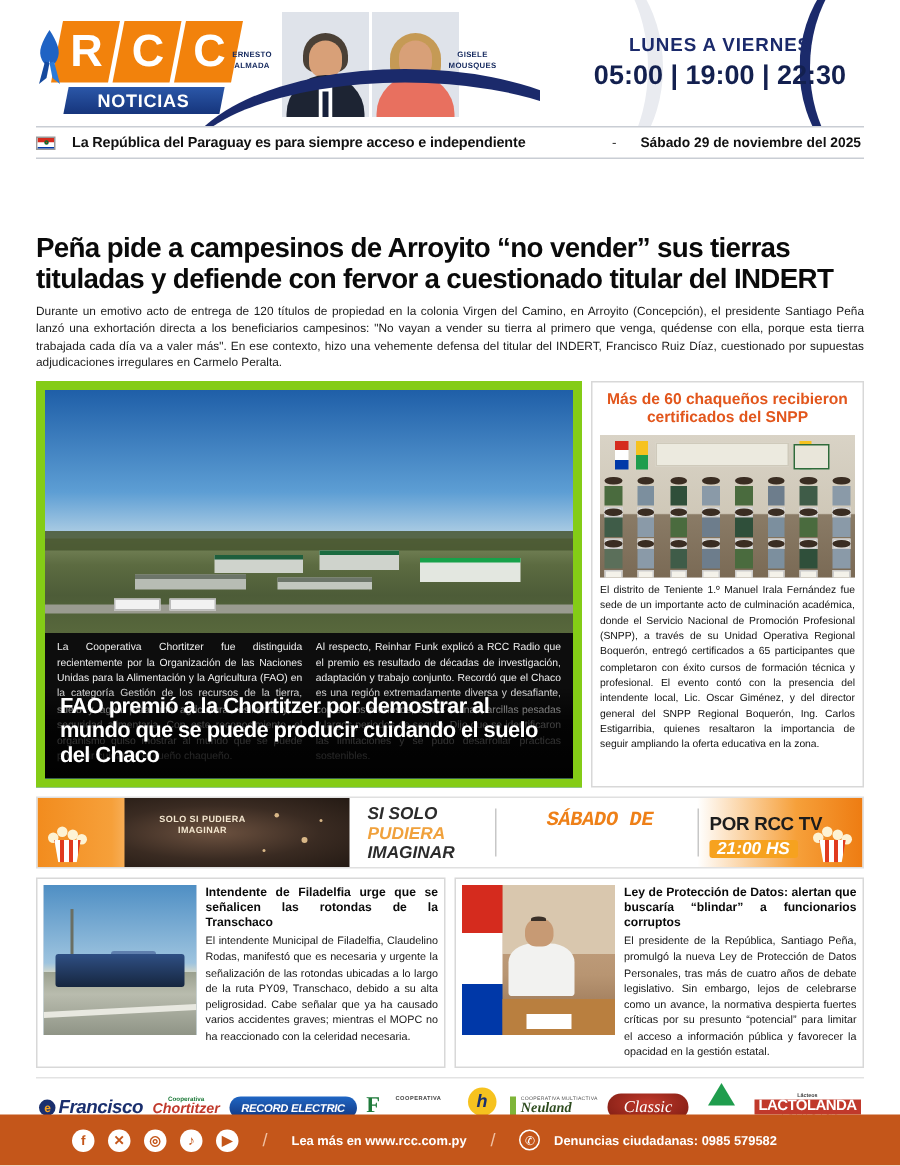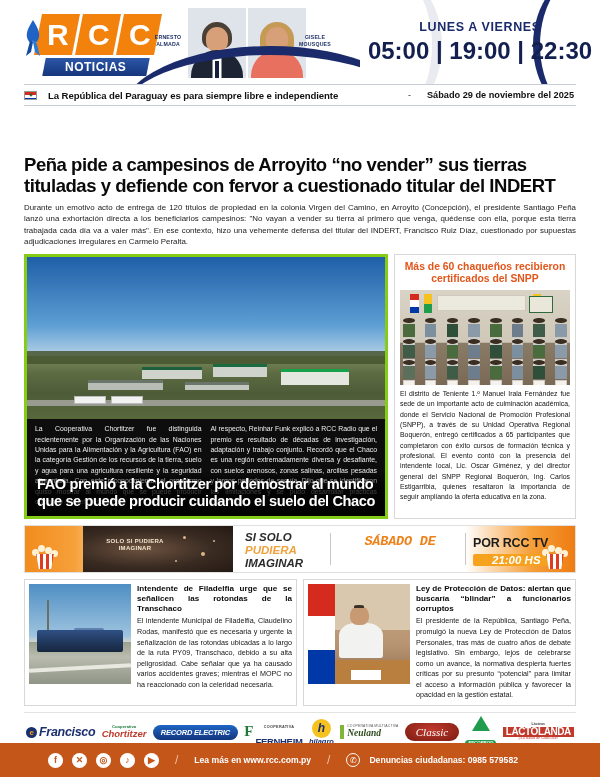--- a/index.html
+++ b/index.html
@@ -68,21 +68,21 @@
   }
   .mh-right::before {
     content:""; position:absolute; left:-28px; top:-30px; width:100px; height:150px;
     border-right:10px solid #e9ebf0; border-radius:50%;
   }
   .mh-right::after {
     content:""; position:absolute; right:-50px; top:-30px; width:110px; height:150px;
     border-left:7px solid #1b2a6b; border-radius:50%;
   }
   .dias { font-size:12.5px; font-weight:bold; color:#1b2a6b; letter-spacing:0.6px; z-index:2;}
-  .horas { font-size:24px; font-weight:bold; color:#13204f; letter-spacing:0px; z-index:2;}
+  .horas { font-size:18px; font-weight:bold; color:#13204f; letter-spacing:0px; z-index:2;}
 
   
   .datebar {
     position:relative; height:22px; margin:0 24px;
     border-top:1px solid #c9cdd4; border-bottom:1px solid #c9cdd4;
     display:flex; align-items:center;
   }
   .flag {
     width:13px; height:9px; border:0.5px solid #999; position:relative; overflow:hidden;
     display:inline-block; flex:0 0 auto;
@@ -105,21 +105,21 @@
     text-align:justify;
   }
 
   
   .maingrid {
     display:flex; gap:6px; margin:7px 24px 0 24px;
   }
   .col-left { width:364px; flex:0 0 364px; }
   .col-right { width:182px; flex:0 0 182px; border:1px solid #d8d8d8; padding:4px 5px 5px 5px; }
 
-  .feature { position:relative; border:3px solid #84cc16; background:#3b82f6; overflow:hidden; }
+  .feature { position:relative; border:6px solid #84cc16; background:#3b82f6; overflow:hidden; }
   .feature-photo { position:relative; width:100%; height:162px; overflow:hidden; }
   .sky { position:absolute; inset:0; background:linear-gradient(180deg,#1f5fa8 0%, #5d9ed4 42%, #b9d4e6 62%, #cfd9cf 70%); }
   .horizon { position:absolute; left:0; right:0; top:61%; height:39%; background:linear-gradient(180deg,#7c8a5e 0%, #5c6b41 28%, #4d5c38 60%, #58683c 100%); }
   .treeline { position:absolute; left:0; right:0; top:58%; height:8%; background:#46552f; opacity:.85; }
   .bldg { position:absolute; background:#cfd3cc; border-top:3px solid #1f5f3d; }
   .b1 { left:32%; top:68%; width:17%; height:7%; }
   .b2 { left:52%; top:66%; width:15%; height:8%; border-top-color:#1b6b40; }
   .b3 { left:71%; top:69%; width:19%; height:10%; border-top-color:#17a24a; background:#e3e7e0;}
   .b4 { left:17%; top:76%; width:21%; height:6%; background:#b7bcb4; border-top-color:#6c7569; }
   .b5 { left:44%; top:77%; width:18%; height:5%; background:#c2c7bf; border-top-color:#6c7569; }
@@ -181,21 +181,21 @@
   .promo-txt { position:absolute; left:220px; top:5px; width:84px; text-align:left; line-height:1.12; }
   .promo-txt .l1 { font-size:11.5px; font-weight:bold; font-style:italic; color:#2b2b2b; }
   .promo-txt .l2 { font-size:11.5px; font-weight:bold; font-style:italic; color:#F0A13C; }
   .promo-txt .l3 { font-size:11.5px; font-weight:bold; font-style:italic; color:#2b2b2b; }
   .vdiv { position:absolute; width:1px; top:7px; bottom:7px; background:#c7c7c7; }
   .promo-sab { position:absolute; left:316px; top:9px; width:118px; text-align:center; line-height:1.1;font-family:Liberation Mono, monospace; }
   .promo-sab .a { font-size:13.5px; font-weight:bold; font-style:italic; color:#EE8018; letter-spacing:-0.2px;}
   .promo-sab .b { font-size:14.5px; font-weight:bold; font-style:italic; color:#1c1c1c; letter-spacing:-0.3px;}
   .promo-tv { position:absolute; left:448px; top:10px; width:94px; text-align:left; }
   .promo-tv .a { font-size:12.5px; font-weight:bold; color:#1c1c1c; letter-spacing:-0.2px;}
-  .promo-tv .b { display:inline-block; margin-top:2px; background:#F6A21F; color:#fff; font-size:11.5px; font-weight:bold; font-style:italic; padding:0 19px; border-radius:2px; }
+  .promo-tv .b { display:inline-block; margin-top:2px; background:#F6A21F; color:#fff; font-size:11.5px; font-weight:bold; font-style:italic; padding:0 5px; border-radius:2px; }
 
   
   .bottomgrid { display:flex; gap:6px; margin:6px 24px 0 24px; }
   .bcard { flex:1; border:1px solid #d8d8d8; padding:4px; display:flex; gap:6px; }
   .bphoto { width:102px; flex:0 0 102px; height:100px; overflow:hidden; position:relative; background:#9fb7cf; }
   
   .cr-sky { position:absolute; inset:0; background:linear-gradient(180deg,#4f8fc4 0%, #9ec4df 52%, #cfd6cc 58%); }
   .cr-ground { position:absolute; left:0; right:0; top:58%; bottom:0; background:linear-gradient(180deg,#9aa08e 0%, #b9bcae 35%, #8f9486 100%); }
   .cr-truck { position:absolute; left:8%; top:46%; width:84%; height:22%; background:linear-gradient(180deg,#2f4f84 0%, #16263f 100%); border-radius:2px; }
   .cr-truck2 { position:absolute; left:44%; top:44%; width:30%; height:20%; background:#5f7fae; border-radius:2px;}
@@ -320,21 +320,21 @@
     </div>
   </div>
 
   <div class="datebar">
     <div class="flag">
       <i class="fr"></i>
         <i class="fw"></i>
         <i class="fb"></i>
       <div class="emblem"></div>
     </div>
-    <div class="lema">La República del Paraguay es para siempre libre e independiente</div>
+    <div class="lema">La República del Paraguay es para siempre acceso e independiente</div>
     <div class="dash">-</div>
     <div class="fecha">Sábado 29 de noviembre del 2025</div>
   </div>
 
   <div class="lead">
     <h1>Peña pide a campesinos de Arroyito “no vender” sus tierras tituladas y defiende con fervor a cuestionado titular del INDERT</h1>
     <p class="bajada">Durante un emotivo acto de entrega de 120 títulos de propiedad en la colonia Virgen del Camino, en Arroyito (Concepción), el presidente Santiago Peña lanzó una exhortación directa a los beneficiarios campesinos: "No vayan a vender su tierra al primero que venga, quédense con ella, porque esta tierra trabajada cada día va a valer más". En ese contexto, hizo una vehemente defensa del titular del INDERT, Francisco Ruiz Díaz, cuestionado por supuestas adjudicaciones irregulares en Carmelo Peralta.</p>
   </div>
 
   <div class="maingrid">

